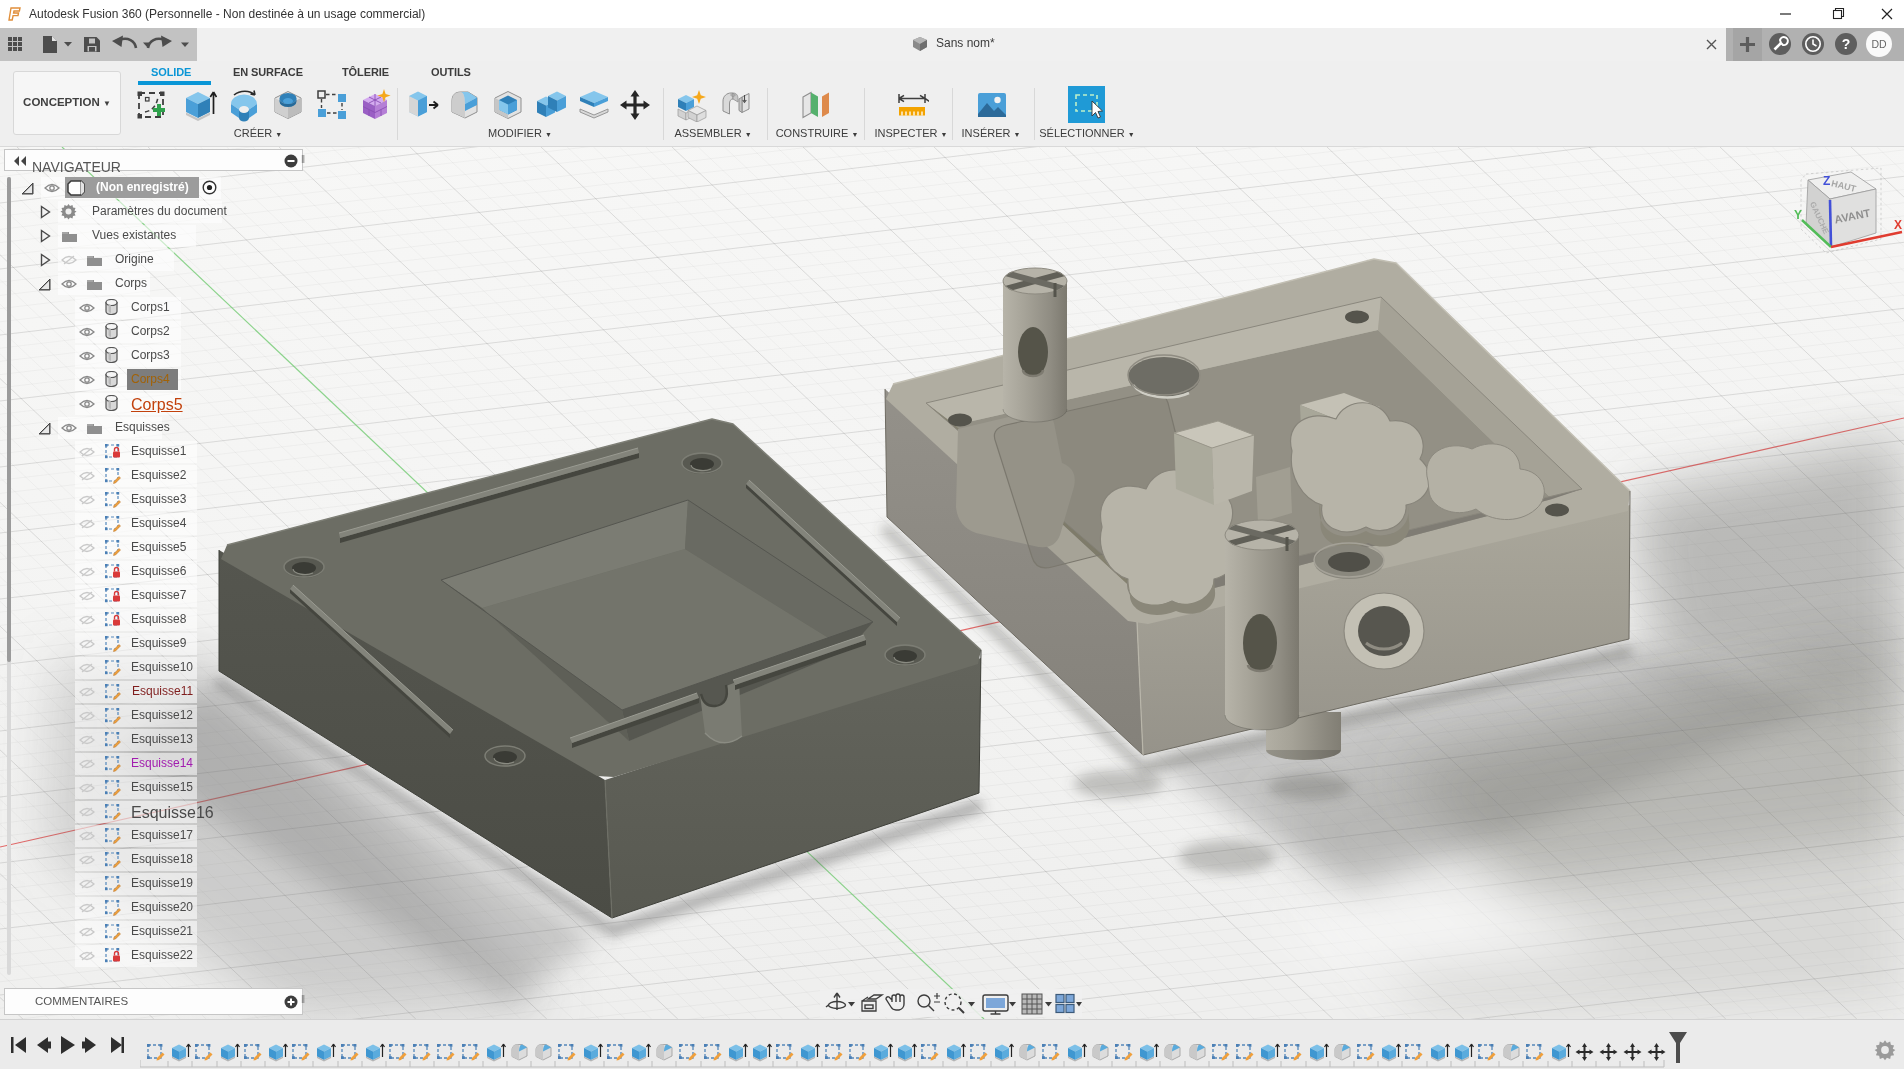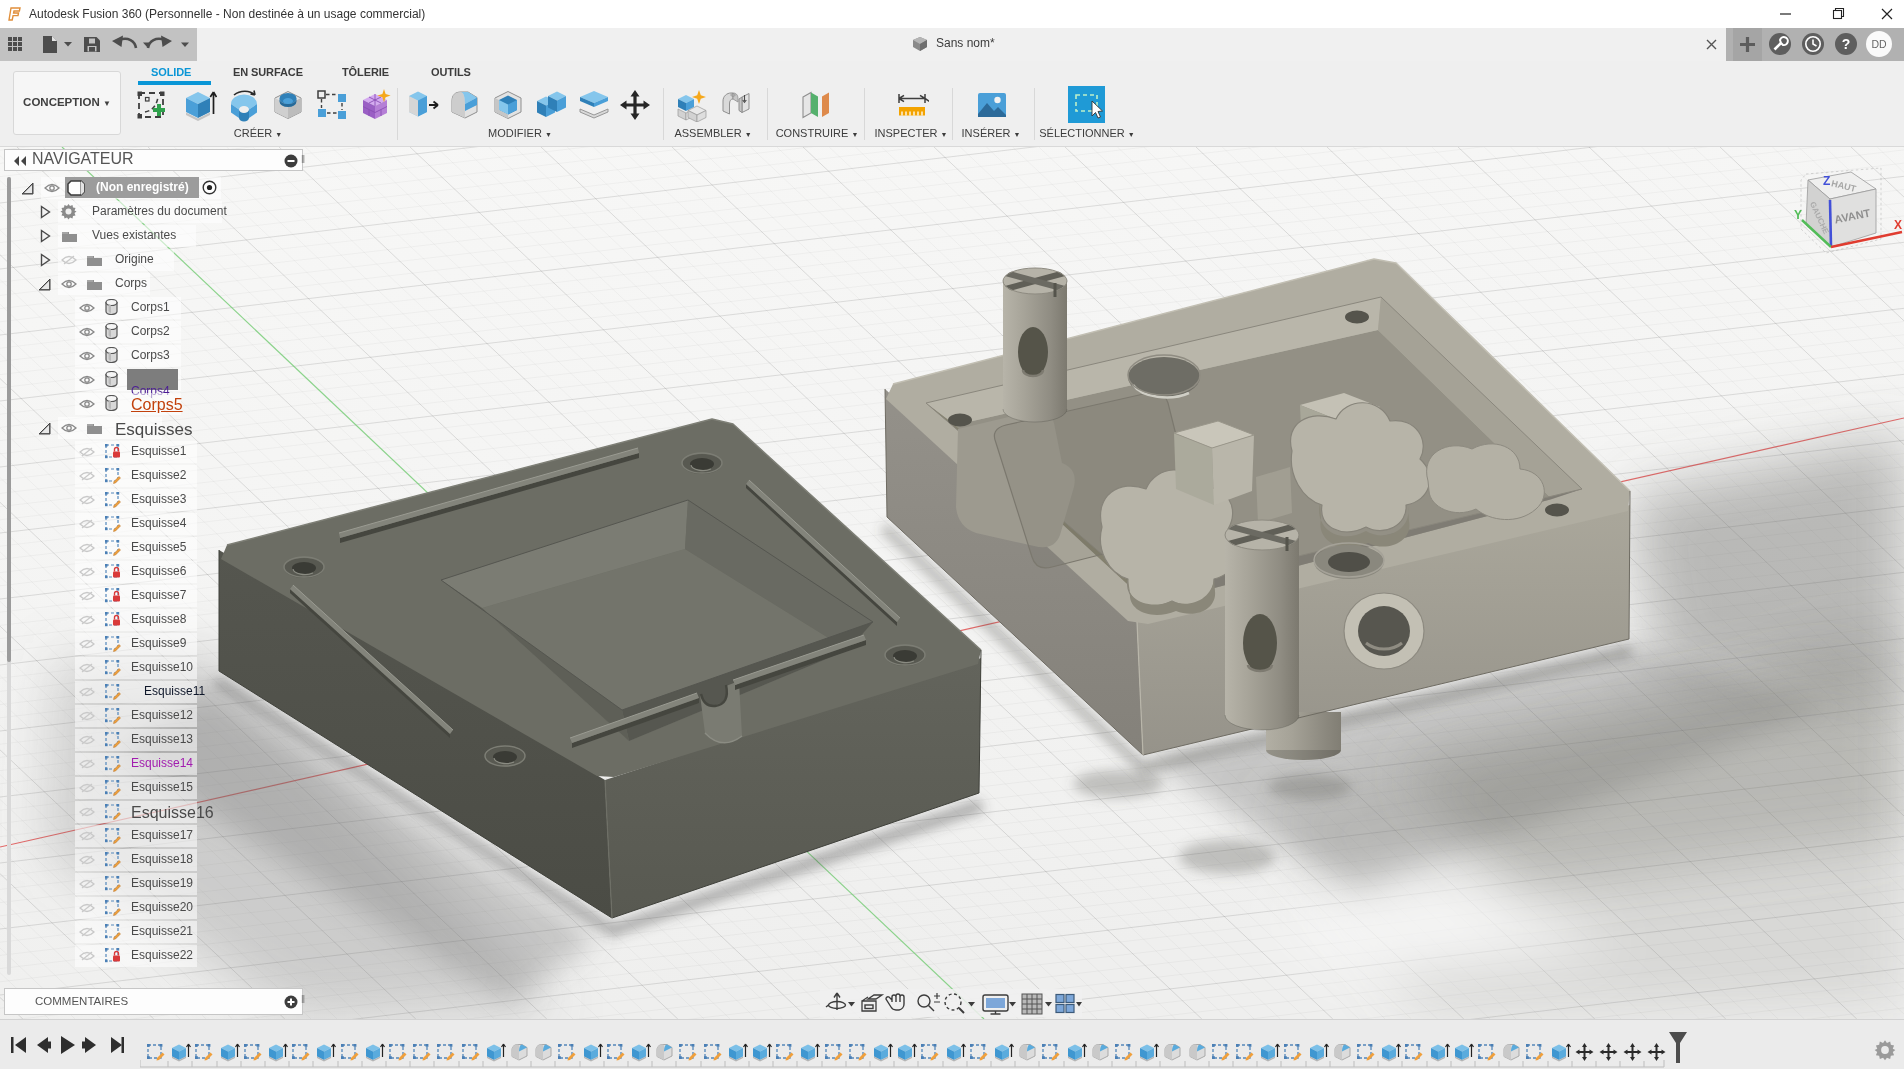--- a/index.html
+++ b/index.html
@@ -614,21 +614,21 @@
 <line x1="1831" y1="100" x2="1802" y2="73" stroke="#52bc58" stroke-width="2.4"></line>
 <text x="1794" y="72" font-size="12" font-weight="bold" fill="#52bc58" font-family="Liberation Sans">Y</text>
 <line x1="1831" y1="100" x2="1902" y2="85" stroke="#e03c30" stroke-width="2.6"></line>
 <text x="1894" y="82" font-size="12" font-weight="bold" fill="#e03c30" font-family="Liberation Sans">X</text>
 </g>
   </svg>
 <div class="abs" style="left:4px;top:149px;width:299px;height:22px;background:#fdfdfd;border:1px solid #c6c6c6;box-sizing:border-box;">
 <svg class="abs" style="left:7px;top:5px" width="16" height="12" viewBox="0 0 16 12">
       <path d="M7 1 L2 6 L7 11 Z M14 1 L9 6 L14 11 Z" fill="#444"></path>
     </svg>
-<div class="abs" style="left:27px;top:0;font-size:16px;color:#555;">NAVIGATEUR</div>
+<div class="abs" style="left:27px;top:9px;font-size:14px;color:#555;">NAVIGATEUR</div>
 <svg class="abs" style="left:279px;top:4px" width="14" height="14" viewBox="0 0 14 14">
       <circle cx="7" cy="7" r="6.5" fill="#3d3d3d"></circle>
       <rect x="3.5" y="6" width="7" height="2" fill="#fff"></rect>
     </svg>
 <div class="abs" style="left:296px;top:4px;font-size:10px;color:#777;">‖</div>
 </div>
 <div class="abs" style="left:7px;top:177px;width:4px;height:798px;background:#d9d9d9;border-radius:2px;"></div>
 <div class="abs" style="left:7px;top:177px;width:4px;height:485px;background:#9b9b9b;border-radius:2px;"></div>
 <div class="abs" style="left:41px;top:177px;width:180px;height:22px;background:rgba(255,255,255,0.55);"></div>
 <div class="abs" style="left:65px;top:177px;width:134px;height:21px;background:#9c9c9c;"></div>
@@ -732,21 +732,21 @@
 <div class="abs" style="left:127px;top:369px;width:51px;height:21px;background:#7d7d7d;"></div>
 <svg class="abs" style="left:79px;top:374px" width="16" height="12" viewBox="0 0 16 12">
     <path d="M1 6 Q8 -1 15 6 Q8 13 1 6 Z" fill="none" stroke="#8a8a8a" stroke-width="1.3"></path>
     <circle cx="8" cy="6" r="2.2" fill="none" stroke="#8a8a8a" stroke-width="1.3"></circle>
   </svg>
 <svg class="abs" style="left:104px;top:371px" width="15" height="16" viewBox="0 0 15 16">
     <path d="M2 3.5 L2 12.5 A5.5 3 0 0 0 13 12.5 L13 3.5 Z" fill="#d8d8d8" stroke="#555" stroke-width="1.2"></path>
     <ellipse cx="7.5" cy="3.5" rx="5.5" ry="3" fill="#f5f5f5" stroke="#555" stroke-width="1.2"></ellipse>
     <path d="M4.5 5 L4.5 12 A 3 2 0 0 0 7 14 L7 6.5 Z" fill="#b9b9b9"></path>
   </svg>
-<div class="abs" style="left:131px;top:384px;font-size:12px;color:#4c1d95;">Corps4</div>
+<div class="abs" style="left:131px;top:372px;font-size:12px;color:#a16207;">Corps4</div>
 <div class="abs" style="left:75px;top:393px;width:106px;height:22px;background:rgba(255,255,255,0.55);"></div>
 <svg class="abs" style="left:79px;top:398px" width="16" height="12" viewBox="0 0 16 12">
     <path d="M1 6 Q8 -1 15 6 Q8 13 1 6 Z" fill="none" stroke="#8a8a8a" stroke-width="1.3"></path>
     <circle cx="8" cy="6" r="2.2" fill="none" stroke="#8a8a8a" stroke-width="1.3"></circle>
   </svg>
 <svg class="abs" style="left:104px;top:395px" width="15" height="16" viewBox="0 0 15 16">
     <path d="M2 3.5 L2 12.5 A5.5 3 0 0 0 13 12.5 L13 3.5 Z" fill="#d8d8d8" stroke="#555" stroke-width="1.2"></path>
     <ellipse cx="7.5" cy="3.5" rx="5.5" ry="3" fill="#f5f5f5" stroke="#555" stroke-width="1.2"></ellipse>
     <path d="M4.5 5 L4.5 12 A 3 2 0 0 0 7 14 L7 6.5 Z" fill="#b9b9b9"></path>
   </svg>
@@ -757,21 +757,21 @@
     <path d="M3 11 L11 11 L11 3 Z" fill="#e8e8e8"></path>
   </svg>
 <svg class="abs" style="left:61px;top:422px" width="16" height="12" viewBox="0 0 16 12">
     <path d="M1 6 Q8 -1 15 6 Q8 13 1 6 Z" fill="none" stroke="#8a8a8a" stroke-width="1.3"></path>
     <circle cx="8" cy="6" r="2.2" fill="none" stroke="#8a8a8a" stroke-width="1.3"></circle>
   </svg>
 <svg class="abs" style="left:86px;top:421px" width="17" height="14" viewBox="0 0 17 14">
     <path d="M1 3 L1 13 L16 13 L16 5 L8 5 L8 3 Z" fill="#8f8f8f"></path>
     <path d="M1 3 L7 3 L7 5 L1 5 Z" fill="#a5a5a5"></path>
   </svg>
-<div class="abs" style="left:115px;top:420px;font-size:17px;color:#4a4a4a;">Esquisses</div>
+<div class="abs" style="left:115px;top:420px;font-size:12px;color:#4a4a4a;">Esquisses</div>
 <div class="abs" style="left:75px;top:441px;width:122px;height:22px;background:rgba(255,255,255,0.55);"></div>
 <svg class="abs" style="left:79px;top:446px" width="16" height="12" viewBox="0 0 16 12">
     <path d="M1 6 Q8 -1 15 6 Q8 13 1 6 Z" fill="none" stroke="#c9c9c9" stroke-width="1.3"></path>
     <line x1="3" y1="10" x2="13" y2="2" stroke="#c9c9c9" stroke-width="1.3"></line>
   </svg>
 <svg class="abs" style="left:104px;top:443px" width="18" height="17" viewBox="0 0 18 17">
     <rect x="2" y="2" width="12" height="12" fill="none" stroke="#5588bb" stroke-width="1.2" stroke-dasharray="3 2"></rect>
     <rect x="1" y="1" width="2.6" height="2.6" fill="#4a7fb5"></rect>
     <rect x="12.6" y="1" width="2.6" height="2.6" fill="#4a7fb5"></rect>
     <rect x="1" y="12.6" width="2.6" height="2.6" fill="#4a7fb5"></rect>
@@ -904,21 +904,21 @@
     <path d="M1 6 Q8 -1 15 6 Q8 13 1 6 Z" fill="none" stroke="#c9c9c9" stroke-width="1.3"></path>
     <line x1="3" y1="10" x2="13" y2="2" stroke="#c9c9c9" stroke-width="1.3"></line>
   </svg>
 <svg class="abs" style="left:104px;top:683px" width="18" height="17" viewBox="0 0 18 17">
     <rect x="2" y="2" width="12" height="12" fill="none" stroke="#5588bb" stroke-width="1.2" stroke-dasharray="3 2"></rect>
     <rect x="1" y="1" width="2.6" height="2.6" fill="#4a7fb5"></rect>
     <rect x="12.6" y="1" width="2.6" height="2.6" fill="#4a7fb5"></rect>
     <rect x="1" y="12.6" width="2.6" height="2.6" fill="#4a7fb5"></rect>
     <path d="M10 14.5 L15 9.5 L16.5 11 L11.5 16 L9.5 16.5 Z" fill="#f0a03c" stroke="#b5722a" stroke-width="0.5"></path>
   </svg>
-<div class="abs" style="left:144px;top:684px;font-size:12px;color:#0f172a;">Esquisse11</div>
+<div class="abs" style="left:132px;top:684px;font-size:12px;color:#7f1d1d;">Esquisse11</div>
 <div class="abs" style="left:75px;top:705px;width:122px;height:22px;background:rgba(255,255,255,0.55);"></div>
 <svg class="abs" style="left:79px;top:710px" width="16" height="12" viewBox="0 0 16 12">
     <path d="M1 6 Q8 -1 15 6 Q8 13 1 6 Z" fill="none" stroke="#c9c9c9" stroke-width="1.3"></path>
     <line x1="3" y1="10" x2="13" y2="2" stroke="#c9c9c9" stroke-width="1.3"></line>
   </svg>
 <svg class="abs" style="left:104px;top:707px" width="18" height="17" viewBox="0 0 18 17">
     <rect x="2" y="2" width="12" height="12" fill="none" stroke="#5588bb" stroke-width="1.2" stroke-dasharray="3 2"></rect>
     <rect x="1" y="1" width="2.6" height="2.6" fill="#4a7fb5"></rect>
     <rect x="12.6" y="1" width="2.6" height="2.6" fill="#4a7fb5"></rect>
     <rect x="1" y="12.6" width="2.6" height="2.6" fill="#4a7fb5"></rect>

